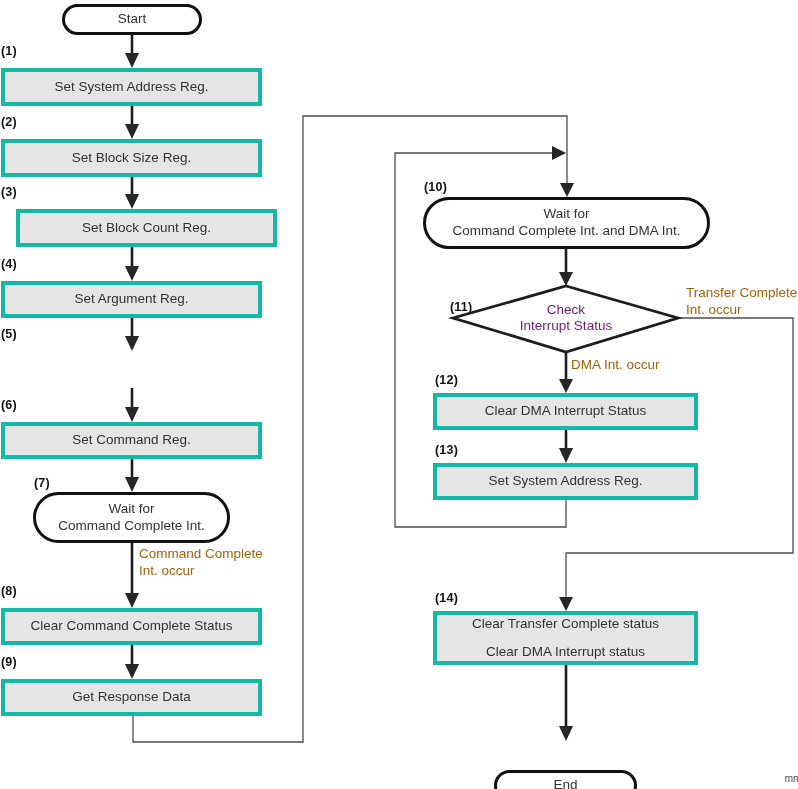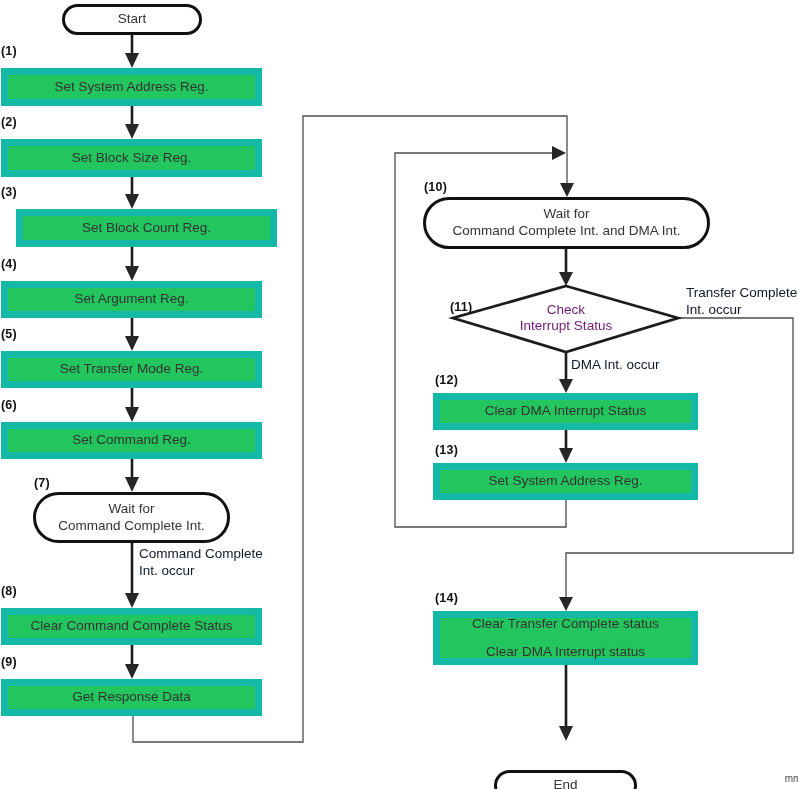--- a/index.html
+++ b/index.html
@@ -2,31 +2,31 @@
 <html><head>
 <meta charset="utf-8">
 <style>
   html,body{margin:0;padding:0;background:#ffffff;}
   .stage{
     position:relative;width:798px;height:789px;background:#ffffff;
     font-family:"Liberation Sans","DejaVu Sans",sans-serif;overflow:hidden;padding-left:40px;
   }
   .layer{position:absolute;left:0;top:0;width:798px;height:789px;pointer-events:none;}
   .pbox{
-    position:absolute;box-sizing:border-box;border:7px solid #14b8a6;background:#22c55e;
+    position:absolute;box-sizing:border-box;border:4px solid #14b8a6;background:#e5e5e5;
     display:flex;align-items:center;justify-content:center;text-align:center;
     font-size:13.5px;color:#333;line-height:1.2;
   }
   .oval{
     position:absolute;box-sizing:border-box;border:3px solid #111;background:#fff;
     display:flex;flex-direction:column;align-items:center;justify-content:center;
     text-align:center;font-size:13.5px;color:#333;line-height:1.25;border-radius:30px;
   }
   .num{position:absolute;font-weight:bold;font-size:12.5px;color:#111;letter-spacing:0.2px;}
-  .elabel{position:absolute;font-size:13.5px;color:#0f172a;line-height:16.5px;white-space:nowrap;}
+  .elabel{position:absolute;font-size:13.5px;color:#a16207;line-height:16.5px;white-space:nowrap;}
   .dtext{position:absolute;text-align:center;font-size:13.5px;color:#701a75;line-height:16px;}
   .wm{position:absolute;font-size:10px;color:#4a4a4a;}
   .stack span{display:block;}
 </style>
 </head>
 <body>
 
 <div class="stage">
 
   <svg class="layer" viewBox="0 0 798 789" xmlns="http://www.w3.org/2000/svg">
@@ -96,23 +96,20 @@
   <div class="pbox" style="left:16px;top:209px;width:261px;height:38px">
     <span>Set Block Count Reg.</span>
   </div>
 
   <div class="num" style="left:1px;top:257px">(4)</div>
   <div class="pbox" style="left:1px;top:281px;width:261px;height:37px">
     <span>Set Argument Reg.</span>
   </div>
 
   <div class="num" style="left:1px;top:327px">(5)</div>
-  <div class="pbox" style="left:1px;top:351px;width:261px;height:37px">
-    <span>Set Transfer Mode Reg.</span>
-  </div>
 
   <div class="num" style="left:1px;top:398px">(6)</div>
   <div class="pbox" style="left:1px;top:422px;width:261px;height:37px">
     <span>Set Command Reg.</span>
   </div>
 
   <div class="num" style="left:34px;top:476px">(7)</div>
   <div class="oval stack" style="left:33px;top:492px;width:197px;height:51px;border-radius:26px;">
     <span>Wait for</span>
     <span>Command Complete Int.</span>

